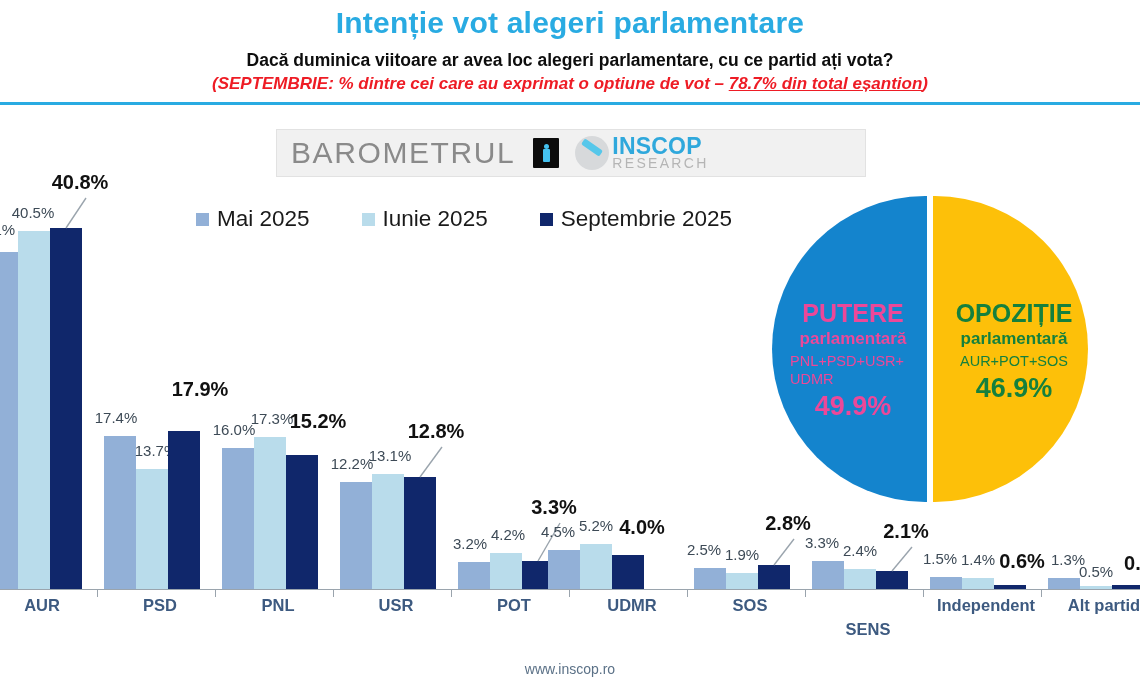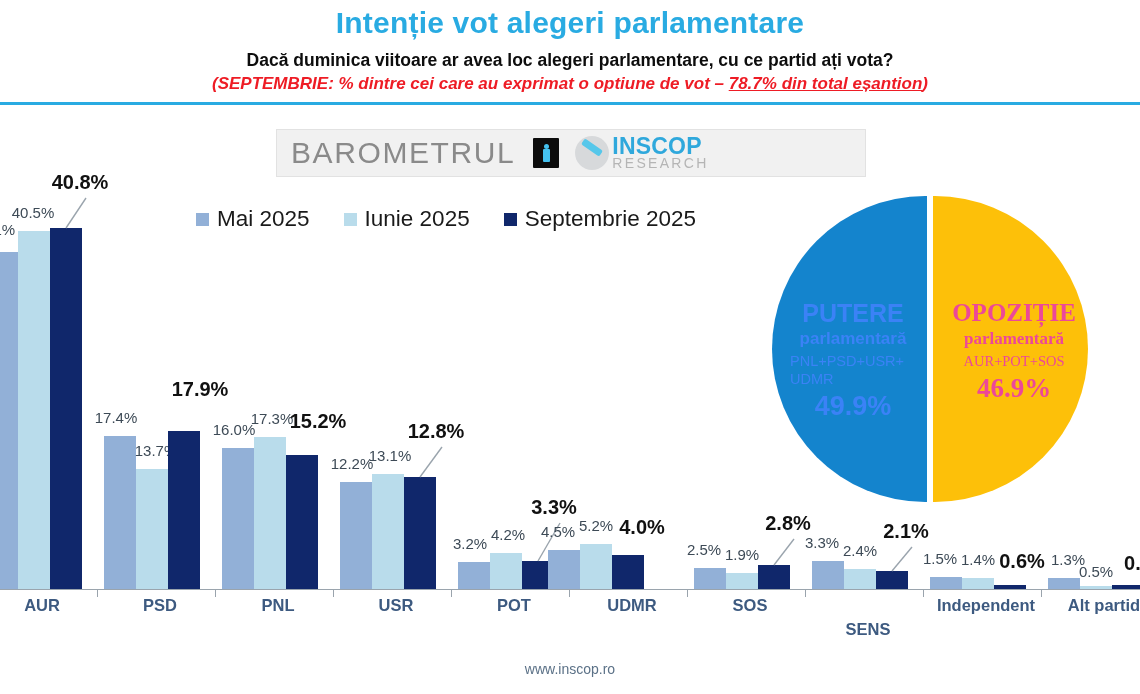--- a/index.html
+++ b/index.html
@@ -65,21 +65,21 @@
     position:absolute;left:6px;top:8px;width:22px;height:7px;background:#56c7ea;
     transform:rotate(35deg);border-radius:2px;
   }
   #inscop-words{margin-left:3px;line-height:.92;}
   #inscop-name{font-size:23px;font-weight:bold;color:#2fa8dc;letter-spacing:.2px;}
   #inscop-sub{font-size:14px;color:#b5b5b5;letter-spacing:2.3px;}
 
   
   #legend{
     position:absolute;left:196px;top:206px;
-    display:flex;align-items:center;gap:34px;
+    display:flex;align-items:center;gap:52px;
   }
   .legend-item{display:flex;align-items:center;gap:8px;}
   .legend-swatch{width:13px;height:13px;display:inline-block;}
   .legend-label{font-size:22.5px;color:#1a1a1a;}
 
   
   #plot{
     position:absolute;left:0;top:190px;width:1140px;height:400px;
   }
   #axis-line{
@@ -119,22 +119,22 @@
   .pie-half .disk{
     position:absolute;top:0;width:306px;height:306px;border-radius:50%;
   }
   #pie-left{left:0;}
   #pie-left .disk{left:0;background:#1484cd;}
   #pie-right{left:161px;}
   #pie-right .disk{left:-151px;background:#fdc009;}
   .pie-text{
     position:absolute;text-align:center;width:150px;
   }
-  #pie-left-text{left:6px;top:104px;color:#3b82f6;}
-  #pie-right-text{left:167px;top:104px;color:#ec4899;font-family:Liberation Serif, serif;}
+  #pie-left-text{left:6px;top:104px;color:#ec4899;}
+  #pie-right-text{left:167px;top:104px;color:#15803d;}
   .pie-head{font-size:25px;font-weight:bold;line-height:1.05;}
   .pie-sub{font-size:17px;font-weight:bold;margin-top:4px;line-height:1.1;}
   .pie-parties{font-size:14.5px;margin-top:3px;line-height:1.25;text-align:left;padding-left:12px;}
   #pie-right-text .pie-parties{padding-left:0;text-align:center;}
   .pie-val{font-size:27px;font-weight:bold;margin-top:3px;}
 
   
   #footer{
     position:absolute;left:0;top:661px;width:1140px;text-align:center;
     font-size:14px;color:#5b7187;

